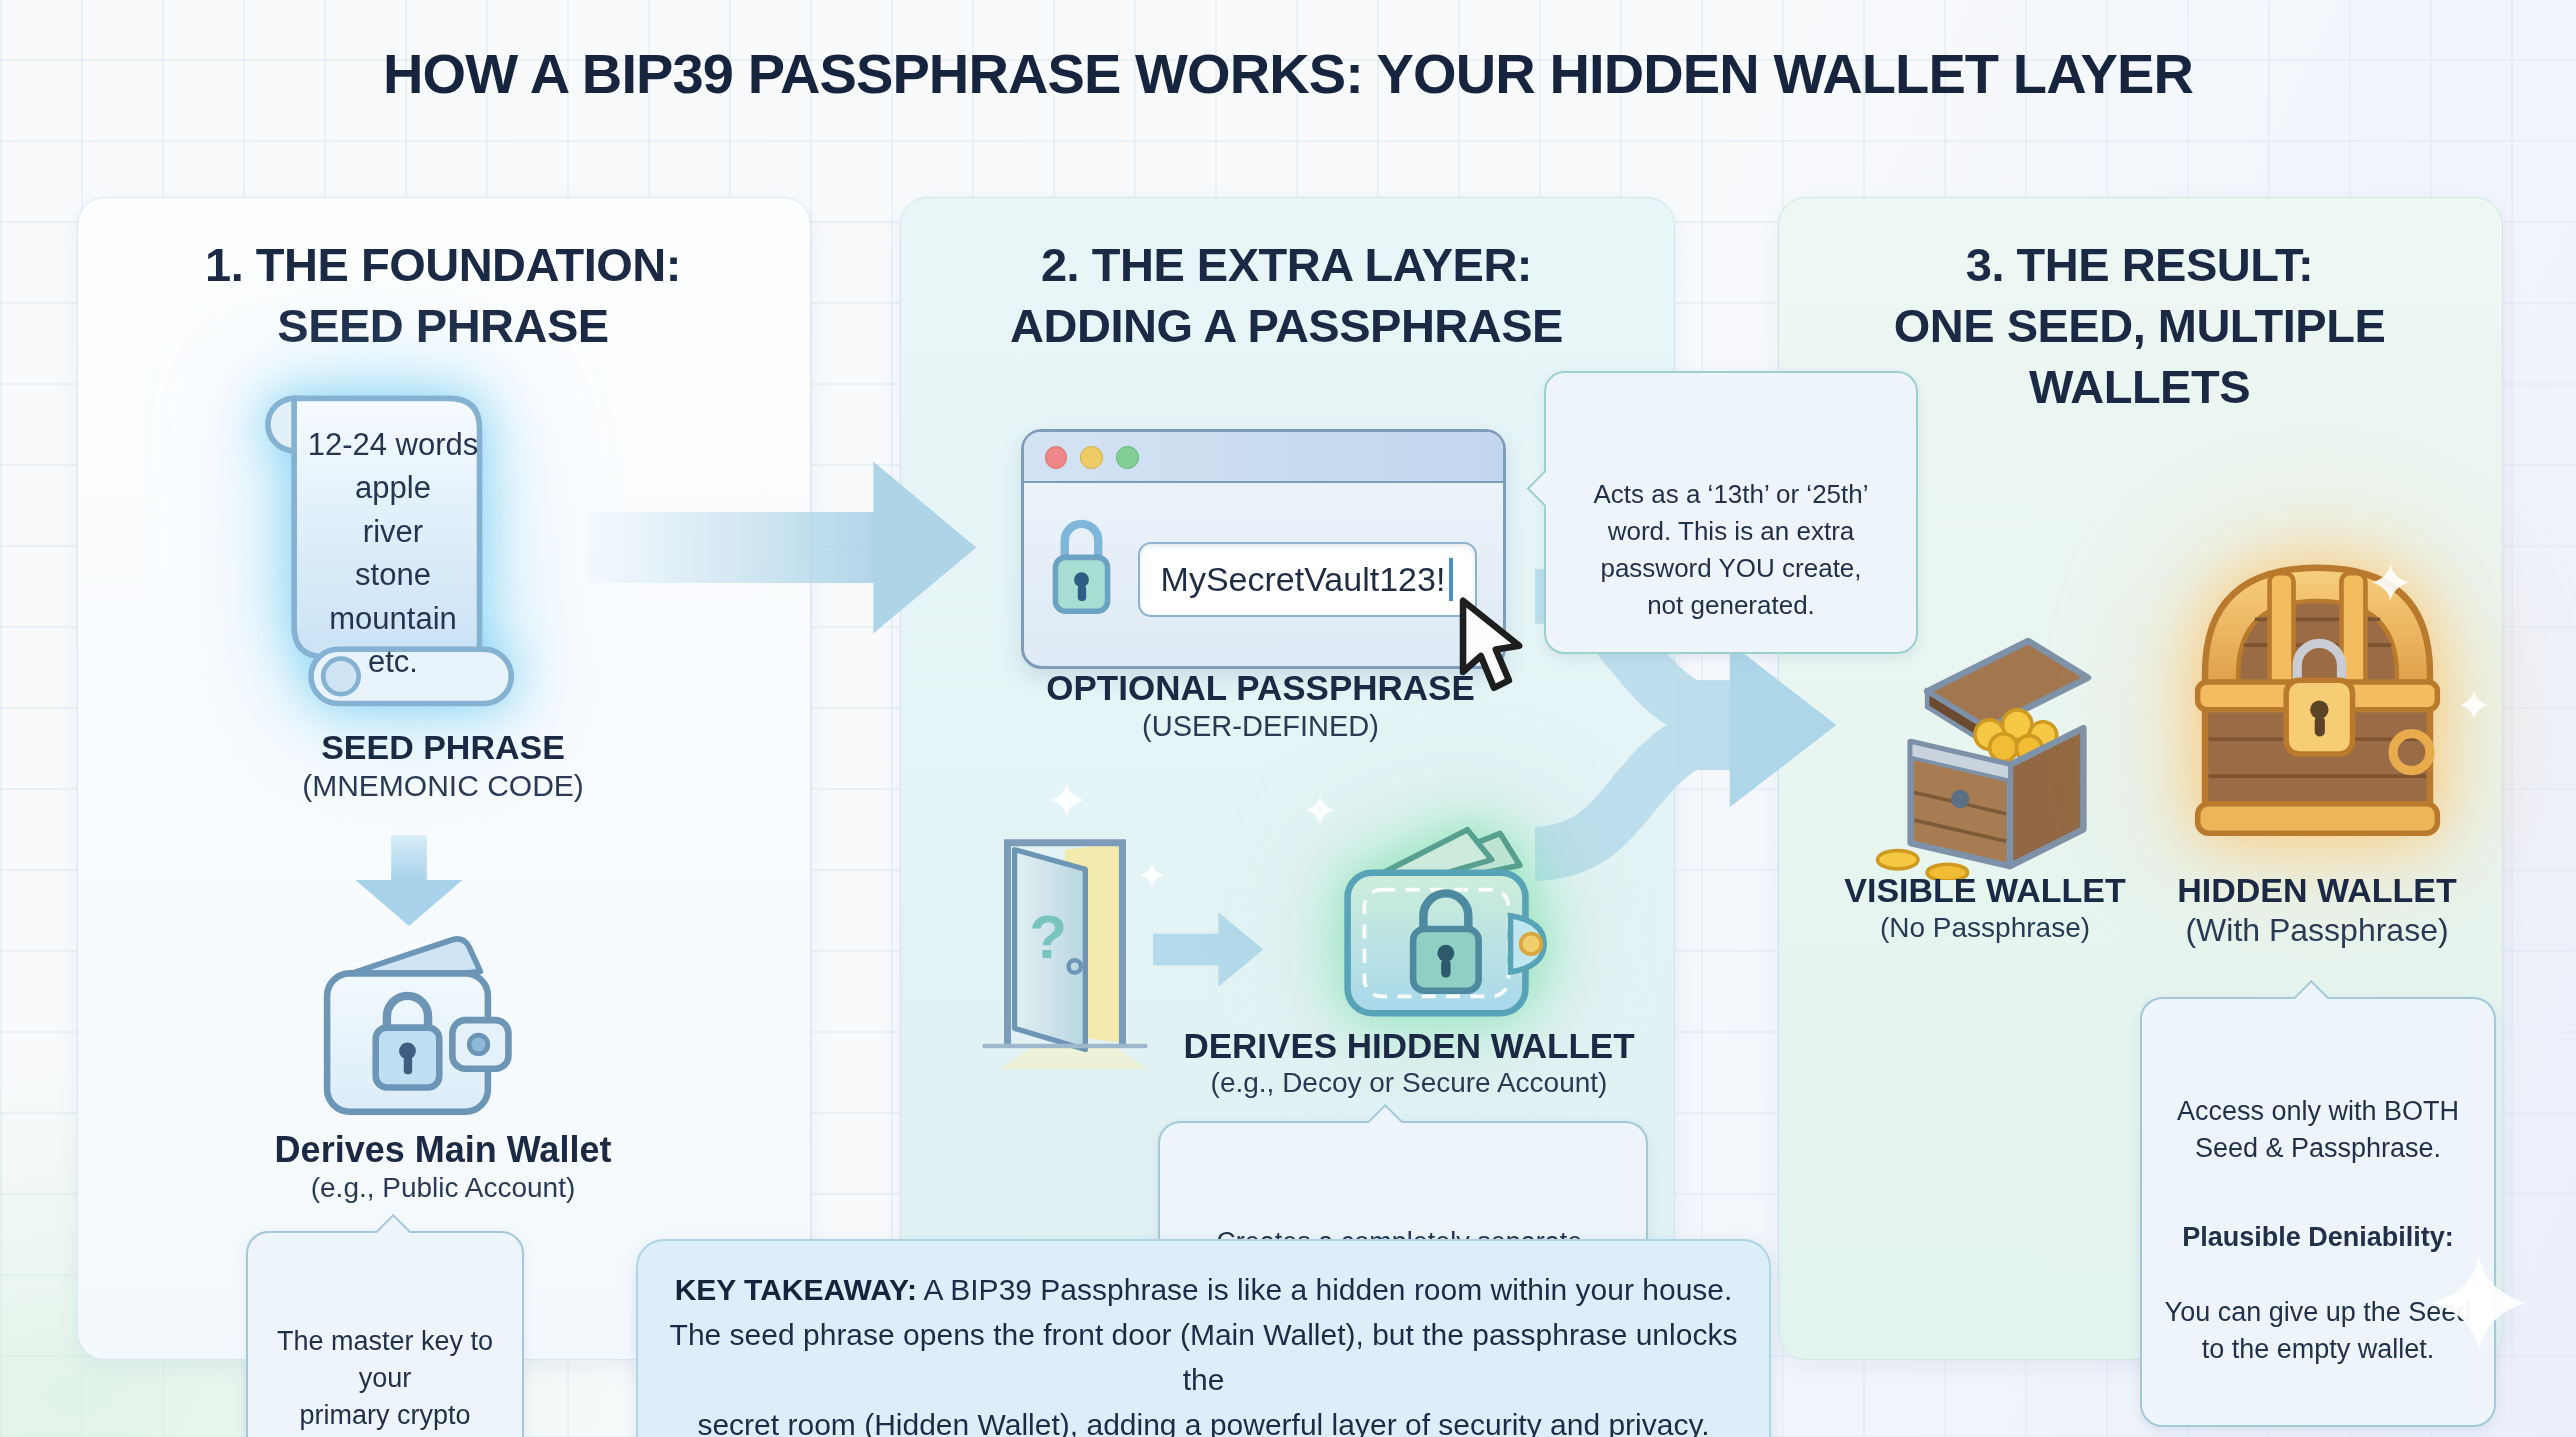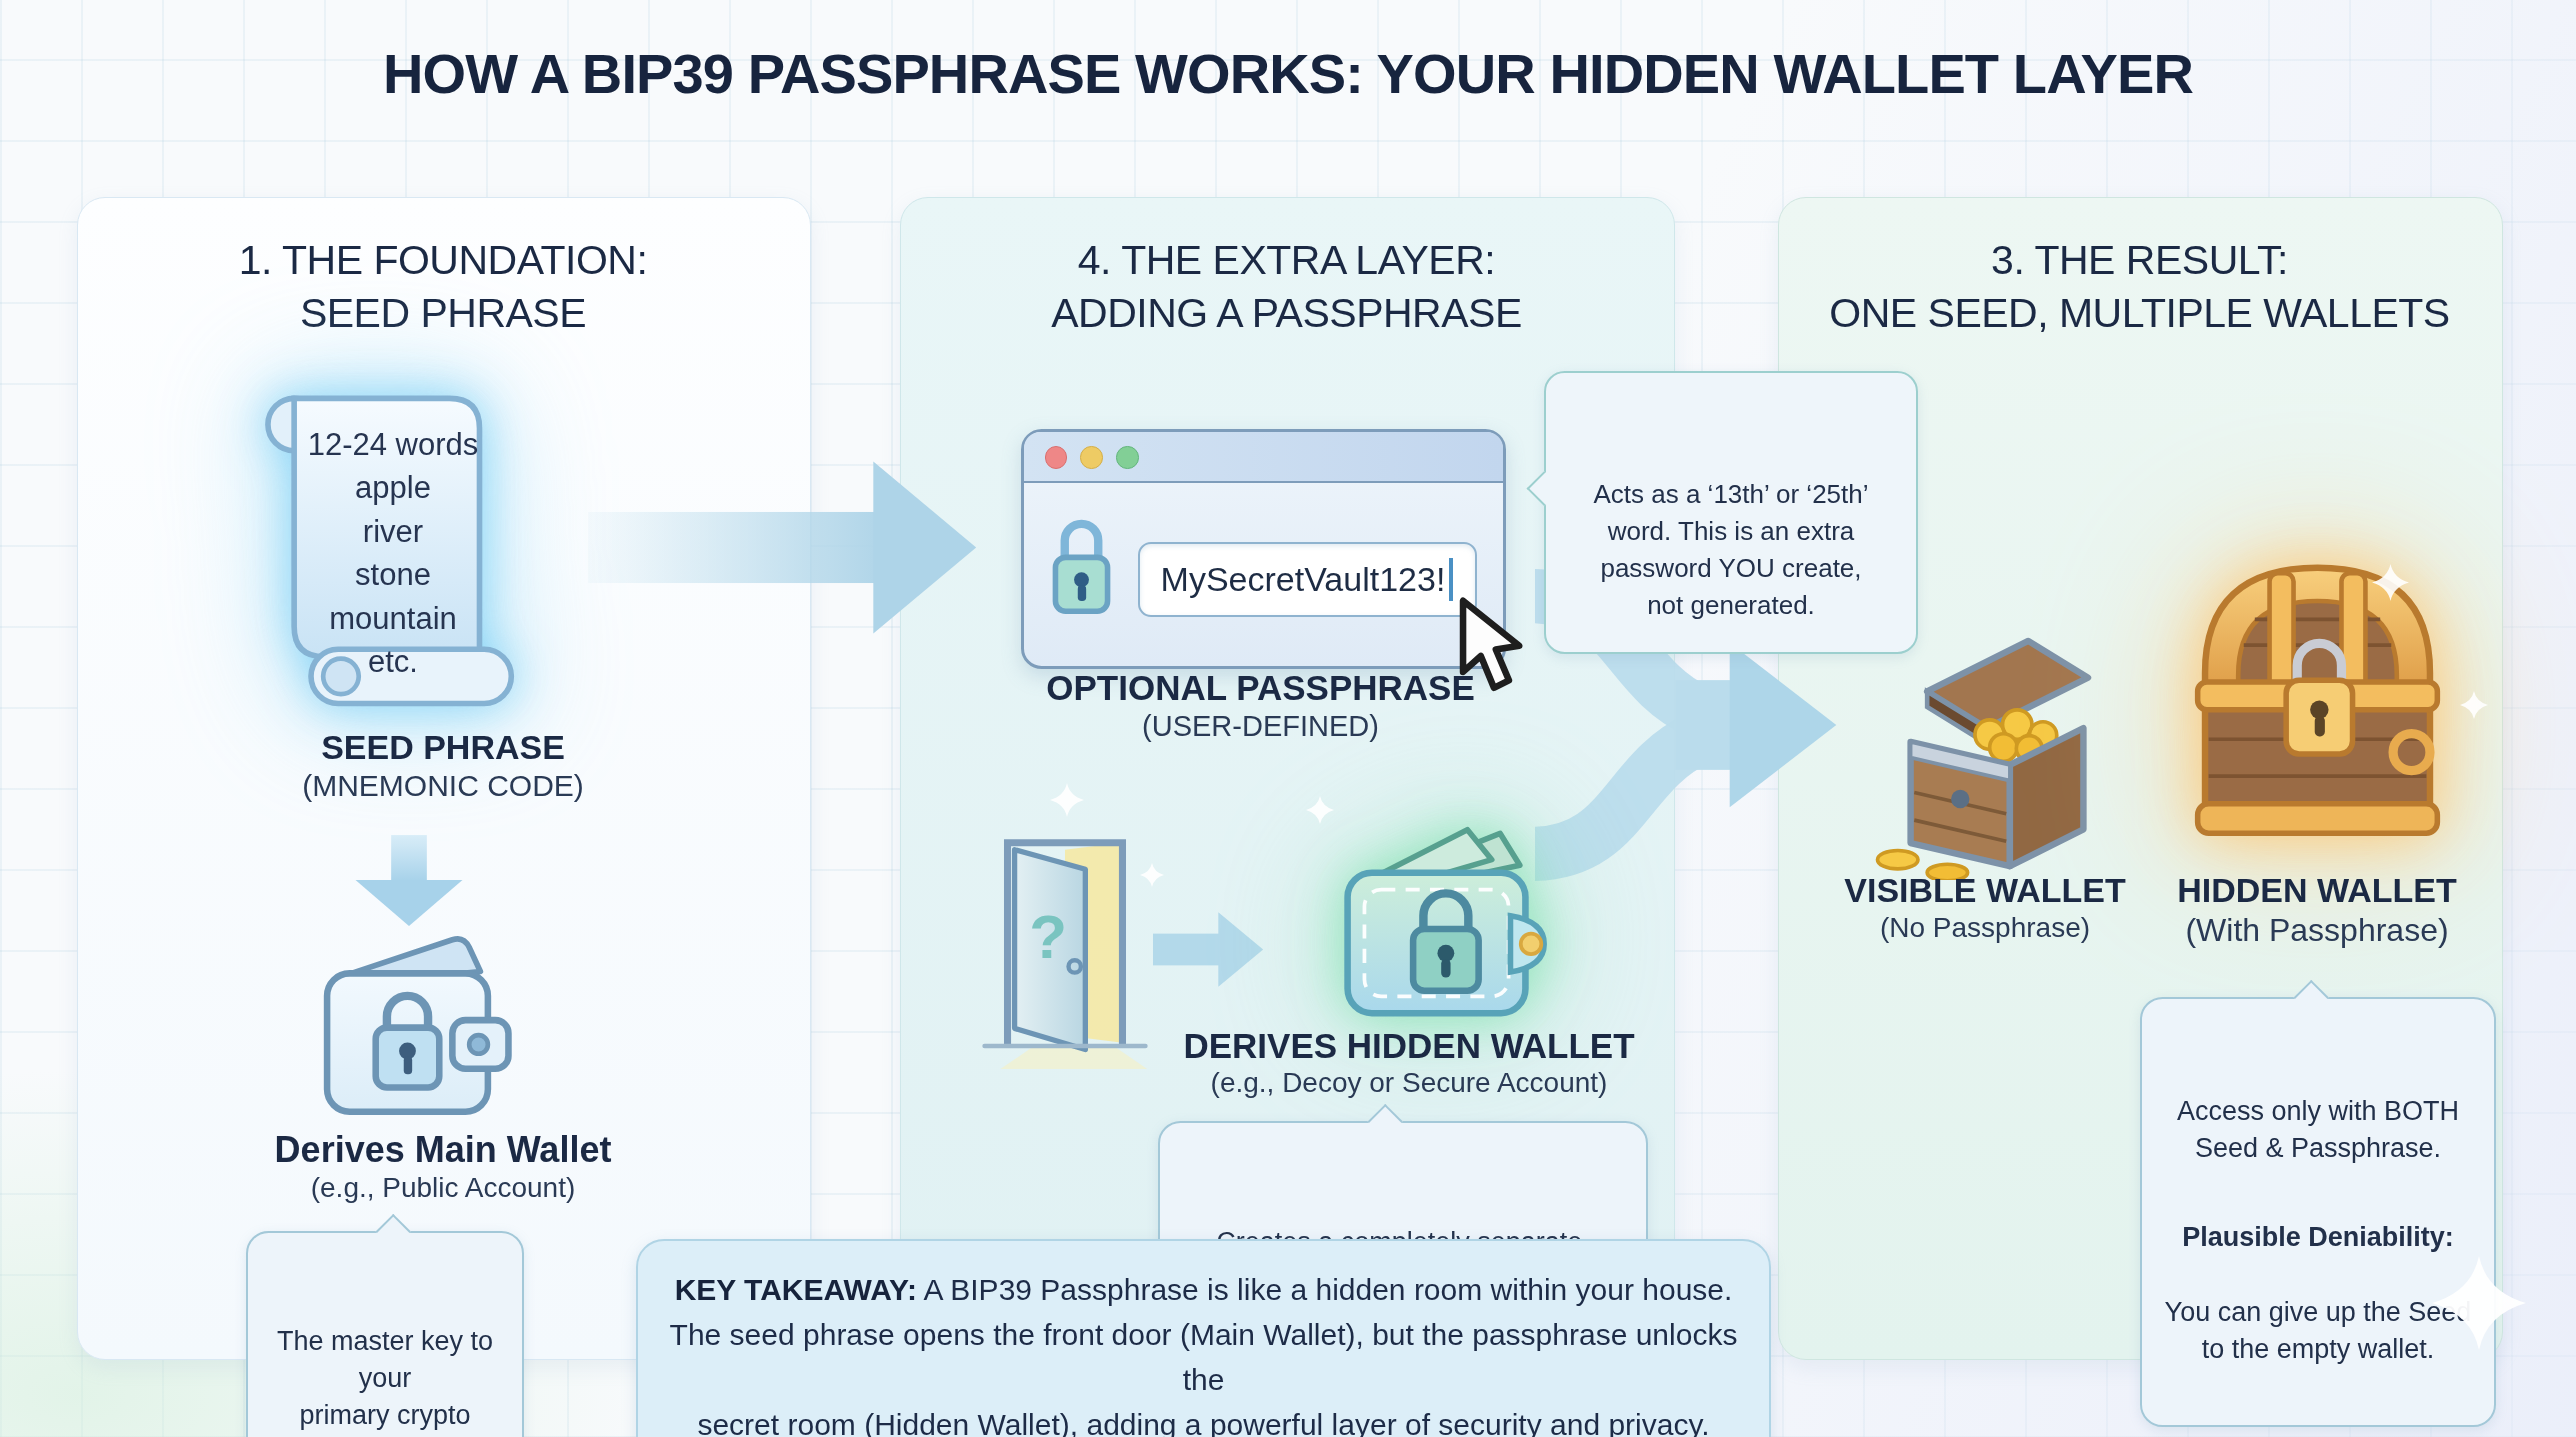--- a/index.html
+++ b/index.html
@@ -17,21 +17,21 @@
   .title{
     left:0;top:41px;width:100%;text-align:center;font-weight:bold;font-size:56px;
     letter-spacing:-0.9px;color:#17243e;z-index:4;
   }
   .panel{top:197px;height:1161px;border-radius:28px;z-index:1;
          box-shadow:0 7.5px 20.6px rgba(140,170,200,0.14);}
   .panel-1{left:77px;width:732px;background:linear-gradient(180deg,#fdfeff,#f4f9fd);border:1.9px solid #d9e8f3;}
   .panel-2{left:900px;width:773px;background:linear-gradient(180deg,#e9f6f7,#e0f1f3);border:1.9px solid #cfe7ea;}
   .panel-3{left:1778px;width:723px;background:linear-gradient(180deg,#edf7f3,#e3f3ee);border:1.9px solid #cfe6e0;}
   .panel-heading{
-    z-index:4;text-align:center;font-weight:normal;font-size:41px;line-height:1.3;
+    z-index:4;text-align:center;font-weight:bold;font-size:47px;line-height:1.3;
     color:#1b2944;white-space:pre-line;letter-spacing:-0.5px;
   }
   .caps-label{z-index:4;text-align:center;font-weight:bold;color:#1b2944;white-space:pre-line;}
   .sub-label{z-index:4;text-align:center;font-weight:normal;color:#2a3a55;}
   .bubble{
     z-index:5;background:#edf4fa;border:2.8px solid #a3c8d8;border-radius:22.5px;
     text-align:center;color:#22304a;white-space:pre-line;line-height:1.38;
     box-shadow:0 3.7px 11.2px rgba(120,160,190,0.18);
     margin-top:18px;
   }
@@ -99,21 +99,21 @@
 <div class="canvas">
 
   <div class="abs title">HOW A BIP39 PASSPHRASE WORKS: YOUR HIDDEN WALLET LAYER</div>
 
   <div class="abs panel panel-1"></div>
   <div class="abs panel panel-2"></div>
   <div class="abs panel panel-3"></div>
 
   <div class="abs panel-heading" style="left:77px;top:234px;width:732px;">1. THE FOUNDATION:
 SEED PHRASE</div>
-  <div class="abs panel-heading" style="left:900px;top:234px;width:773px;">4. THE EXTRA LAYER:
+  <div class="abs panel-heading" style="left:900px;top:234px;width:773px;">2. THE EXTRA LAYER:
 ADDING A PASSPHRASE</div>
   <div class="abs panel-heading" style="left:1778px;top:234px;width:723px;">3. THE RESULT:
 ONE SEED, MULTIPLE WALLETS</div>
 
   <svg class="abs arrow-layer" style="left:588px;top:454px;" width="393" height="187" viewBox="0 0 420 200">
     <defs>
       <linearGradient id="ba" x1="0" y1="0" x2="1" y2="0">
         <stop offset="0" stop-color="#b7dbeb" stop-opacity="0.1"></stop>
         <stop offset="1" stop-color="#aed4e8" stop-opacity="0.95"></stop>
       </linearGradient>

